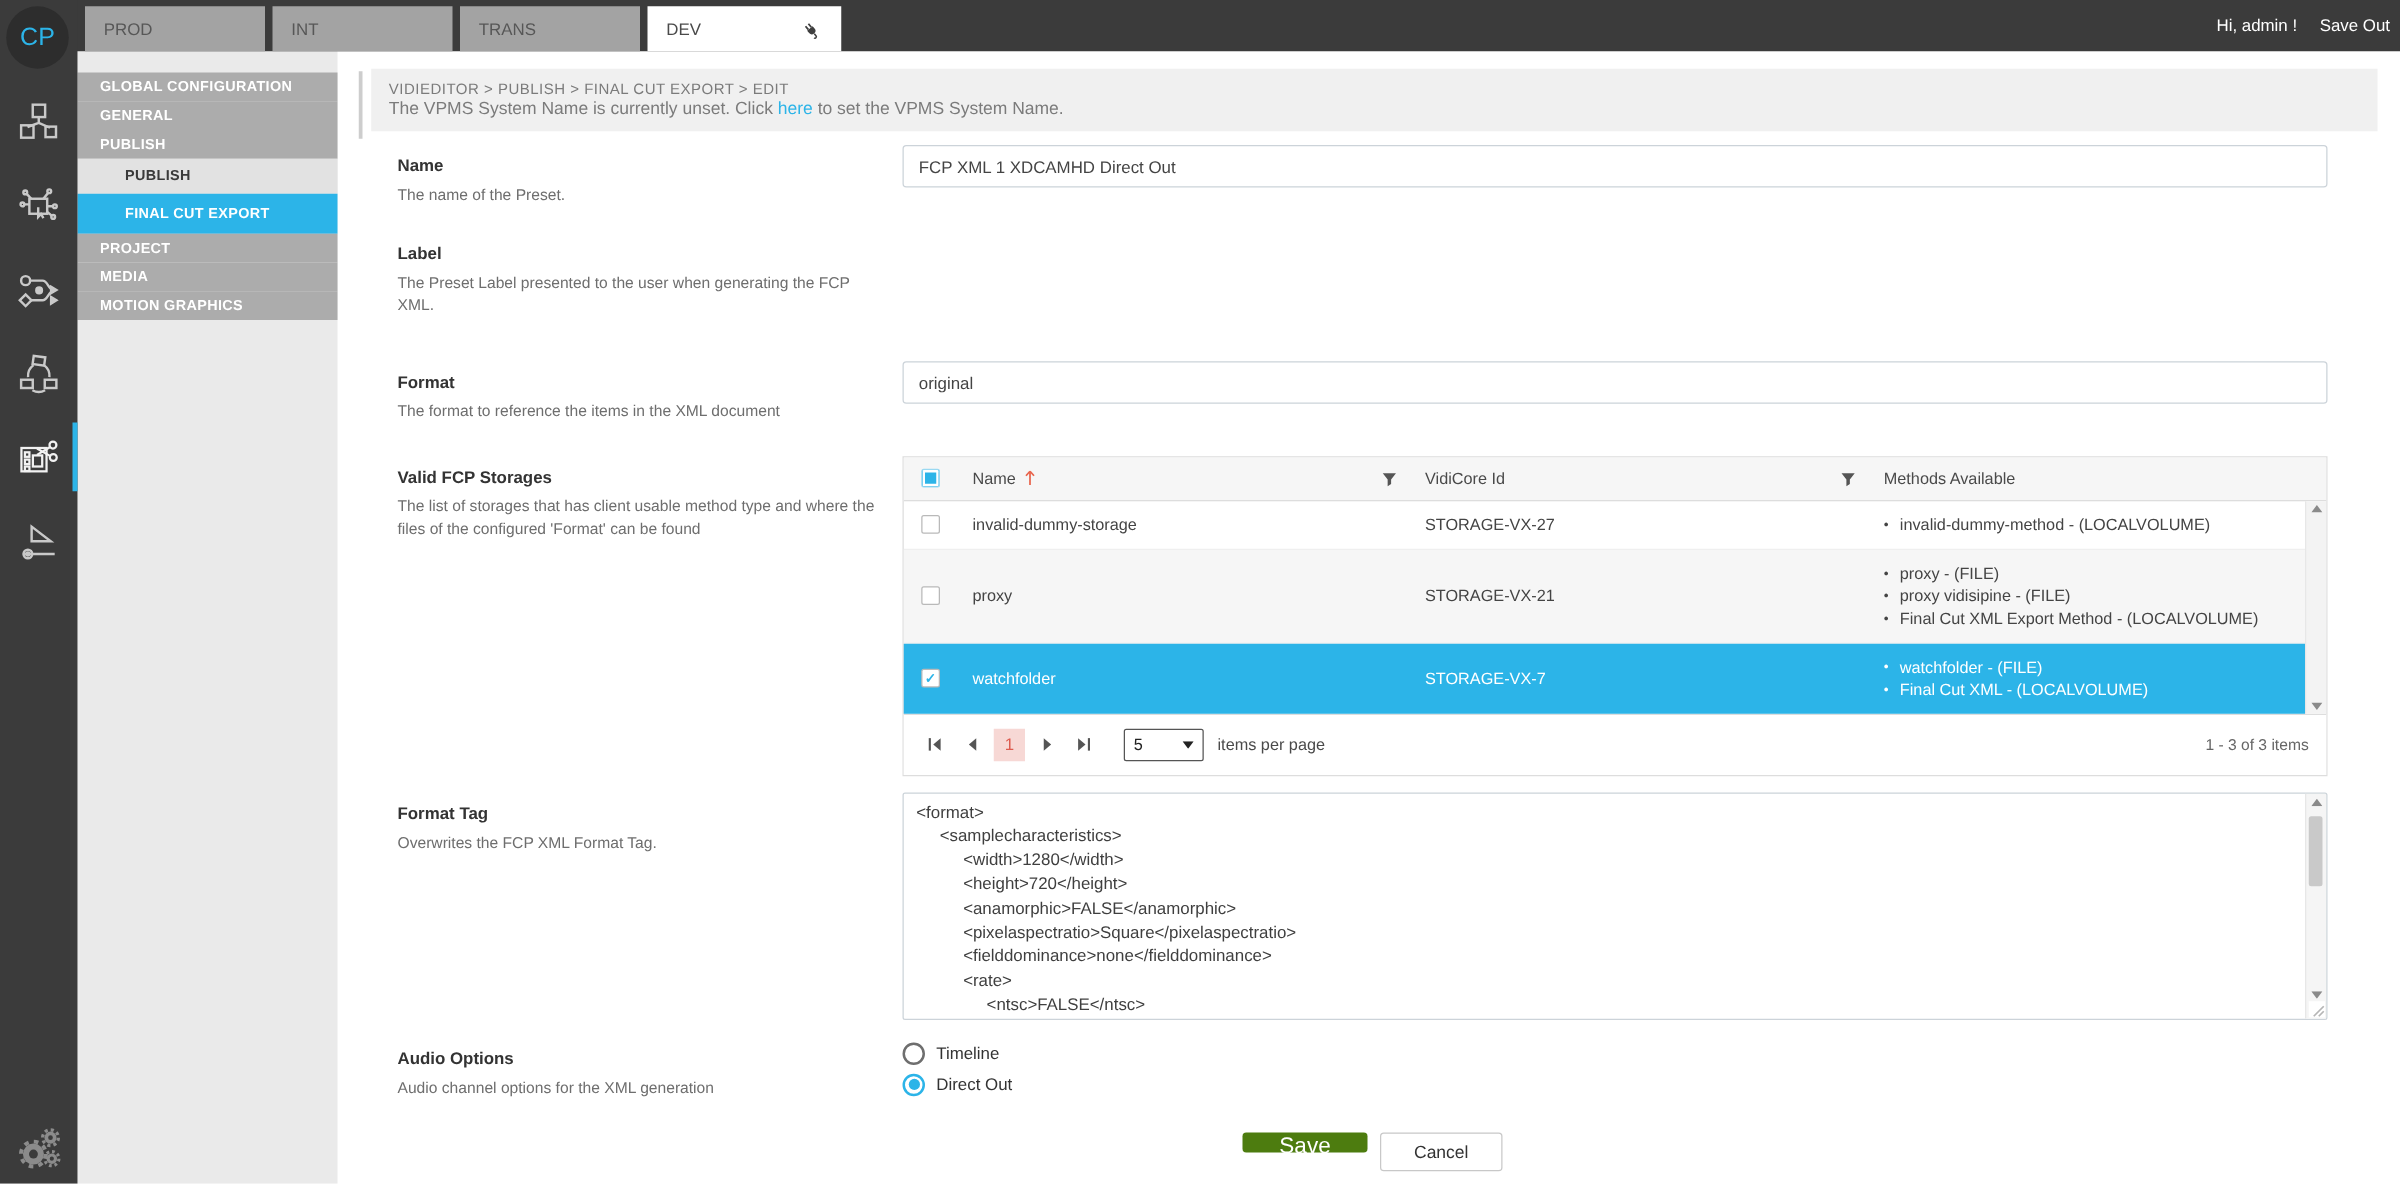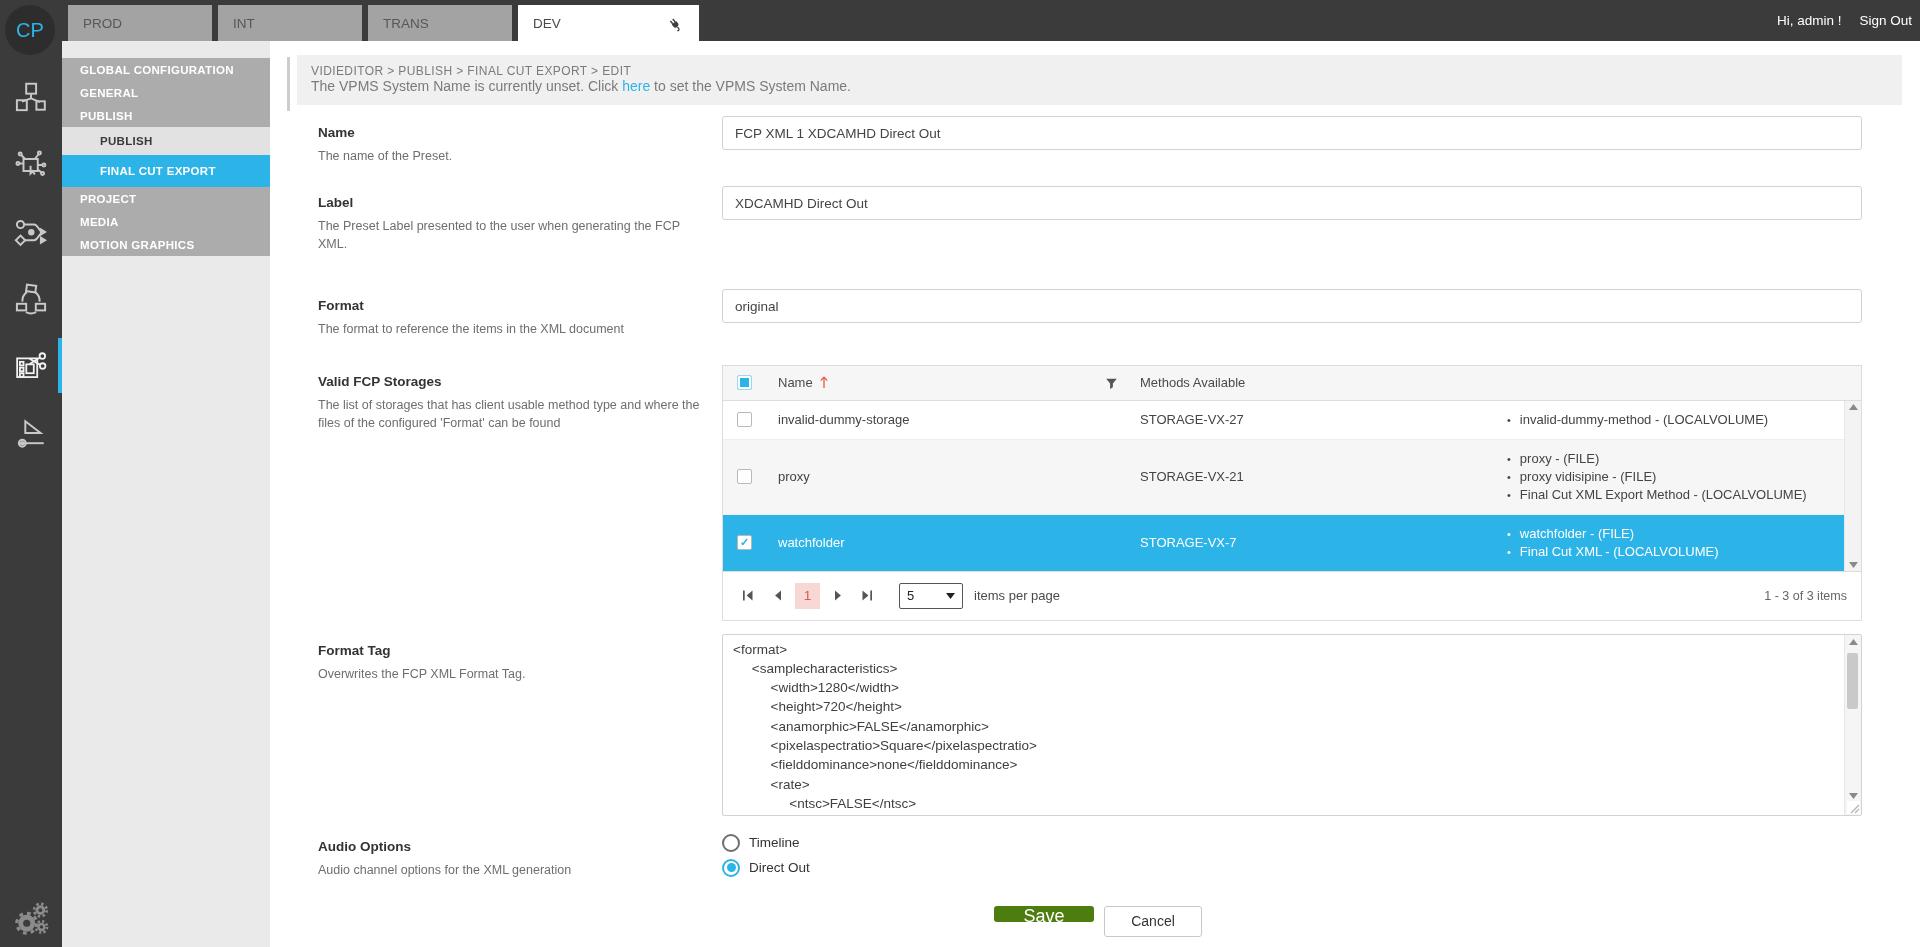--- a/index.html
+++ b/index.html
@@ -6,21 +6,21 @@
   html,body{width:1920px;height:947px;overflow:hidden;background:#fff;
     font-family:"Liberation Sans",sans-serif;-webkit-font-smoothing:antialiased;position:relative}
   
   .topbar{position:absolute;top:0;left:0;width:1920px;height:41px;background:#3b3b3b;z-index:5}
   .rail{position:absolute;top:0;left:0;width:62px;height:947px;background:#3b3b3b;z-index:6}
   .logo{position:absolute;top:5px;left:5px;width:50px;height:50px;border-radius:50%;background:#2d2d2d;
     color:#2cb4e8;display:flex;align-items:center;justify-content:center;font-size:20px;z-index:8}
   .tabs{position:absolute;left:68px;top:5px;display:flex;gap:6px;height:36px;z-index:7}
   .tab{width:144px;height:36px;background:#a3a3a3;color:#575757;font-size:13.5px;display:flex;
     align-items:center;padding:0 15px;cursor:pointer}
-  .tab.active{background:#fff;color:#4a4a4a;width:181px;justify-content:space-between}
+  .tab.active{background:#fff;color:#4a4a4a;width:155px;justify-content:space-between}
   .tab .plug svg{width:19px;height:19px;display:block}
   .user{position:absolute;right:8px;top:0;height:41px;display:flex;align-items:center;gap:18px;
     color:#fff;font-size:13.5px;z-index:7}
   .user .signout{cursor:pointer}
   
   .rail-items{position:absolute;top:64px;left:0;width:62px;z-index:7}
   .rail-item{width:62px;height:67px;display:flex;align-items:center;justify-content:center;
     color:#c9c9c9;position:relative;cursor:pointer}
   .rail-item.active{color:#f2f2f2}
   .rail-item.active::after{content:"";position:absolute;right:0;top:6px;bottom:6px;width:4px;background:#2cb4e8}
@@ -137,21 +137,21 @@
             <path d="M7 9h6v2.6a3 3 0 0 1-6 0z" fill="#3f3f3f"></path>
             <path d="M8.4 9V5.2M11.6 9V5.2" stroke="#3f3f3f" stroke-width="1.5" fill="none"></path>
             <path d="M10 14.8v2.2c0 1.6-2.3 1.7-2.3.4" stroke="#3f3f3f" stroke-width="1.3" fill="none"></path>
           </g>
         </svg>
       </span>
     </div>
   </div>
 <div class="user">
   <span>Hi, admin !</span>
-  <span class="signout">Sign Out</span>
+  <span class="signout">Save Out</span>
 </div>
 
 <div class="rail-items">
     <div class="rail-item">
       <span class="ric">
         <svg viewBox="0 0 24 24">
           <g fill="none" stroke="currentColor" stroke-width="1.3">
             <rect x="8.8" y="2.5" width="6.6" height="6.6"></rect>
             <rect x="2.6" y="13.5" width="6.6" height="6.6"></rect>
             <rect x="15.6" y="14.2" width="5.6" height="5.6"></rect>
@@ -277,21 +277,20 @@
         <div class="fcaption">The name of the Preset.</div>
       </div>
       <div class="fcol"><input class="tinput" value="FCP XML 1 XDCAMHD Direct Out" style=""></div>
     </div>
 
     <div class="frow mb36">
       <div class="lcol">
         <div class="flabel">Label</div>
         <div class="fcaption">The Preset Label presented to the user when generating the FCP XML.</div>
       </div>
-      <div class="fcol"><input class="tinput" value="XDCAMHD Direct Out" style=""></div>
     </div>
 
     <div class="frow mb26">
       <div class="lcol">
         <div class="flabel">Format</div>
         <div class="fcaption">The format to reference the items in the XML document</div>
       </div>
       <div class="fcol"><input class="tinput" value="original" style=""></div>
     </div>
 
@@ -312,20 +311,28 @@
                 <svg width="10" height="13" viewBox="0 0 10 13">
                     <path d="M5 1v11M5 1L1.8 4.6M5 1l3.2 3.6" stroke="#e8654d" stroke-width="1.4" fill="none"></path>
                   </svg>
               </span>
               <span class="funnel">
                 <svg width="13" height="13" viewBox="0 0 16 16">
                     <path d="M1.5 2h13L9.7 8v4.6l-3.4 2.2V8z" fill="#555"></path>
                   </svg>
               </span>
             </div>
+            <div class="gh gh-vidi">
+              <span>VidiCore Id</span>
+              <span class="funnel">
+                <svg width="13" height="13" viewBox="0 0 16 16">
+                    <path d="M1.5 2h13L9.7 8v4.6l-3.4 2.2V8z" fill="#555"></path>
+                  </svg>
+              </span>
+            </div>
             <div class="gh gh-meth">
               <span>Methods Available</span>
             </div>
           </div>
           <div class="gbody">
             <div class="rows">
                 <div class="trow">
                   <div class="c-cb">
                     <span class="cb"></span>
                   </div>

